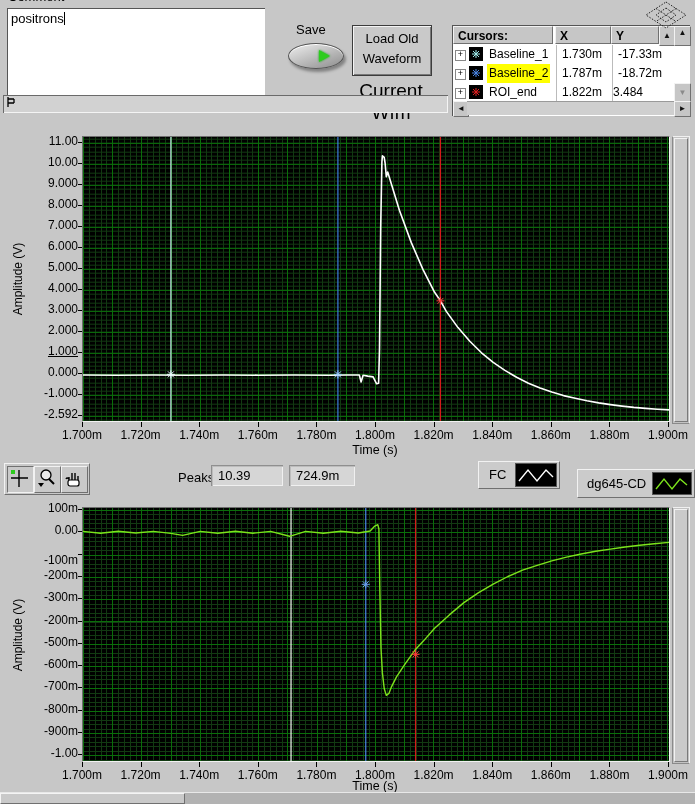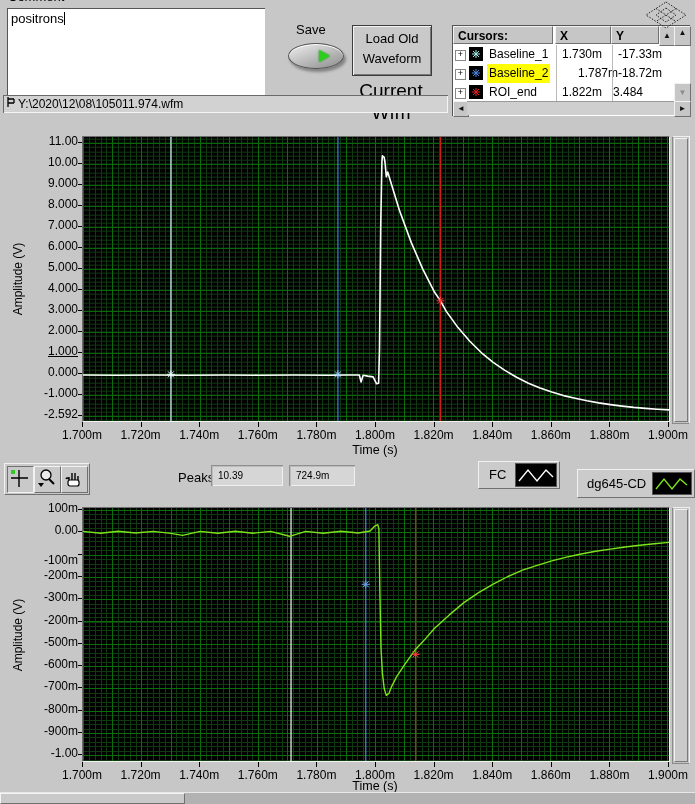--- a/index.html
+++ b/index.html
@@ -77,21 +77,21 @@
       border-top:1px solid #f2f2f2;border-left:1px solid #f2f2f2;border-bottom:1px solid #7a7a7a;border-right:1px solid #7a7a7a;}
   
   #palette{left:4px;top:463px;width:84px;height:30px;background:#c9c9c9;
       border-top:1px solid #f2f2f2;border-left:1px solid #f2f2f2;border-bottom:1px solid #707070;border-right:1px solid #707070;}
   .palbtn{position:absolute;top:2px;width:25px;height:25px;background:#c9c9c9;cursor:pointer;}
   .palbtn.sel{border:1px solid;border-color:#707070 #f2f2f2 #f2f2f2 #707070;}
   .palbtn.nor{border:1px solid;border-color:#f2f2f2 #707070 #707070 #f2f2f2;}
   #peaks-label{left:178px;top:470px;font-size:13px;}
   .indicator{position:absolute;top:465px;height:21px;background:#d6d6d6;
       box-shadow:inset 1px 1px 0 #8f8f8f,inset 2px 2px 0 #bcbcbc,inset -1px -1px 0 #f0f0f0;
-      font-size:10px;line-height:21px;padding-left:7px;box-sizing:border-box;}
+      font-size:13px;line-height:21px;padding-left:7px;box-sizing:border-box;}
   .plate{position:absolute;background:#cbcbcb;border-top:1px solid #f2f2f2;border-left:1px solid #f2f2f2;
       border-bottom:1px solid #707070;border-right:1px solid #707070;}
   .legend-label{position:absolute;font-size:13px;}
   .legend-box{position:absolute;background:#000;border:1px solid #555;}
   
   #hscroll{left:0;top:792px;width:695px;height:12px;background:#b2b2b2;border-top:1px solid #e8e8e8;}
   #hscroll .thumb{position:absolute;left:0;top:0;width:185px;height:11px;background:#c9c9c9;
       border-top:1px solid #f4f4f4;border-left:1px solid #f4f4f4;border-right:1px solid #707070;border-bottom:1px solid #707070;box-sizing:border-box;}
 </style>
 </head>
@@ -105,21 +105,21 @@
 <div class="abs" id="save-label">Save</div>
 <div class="abs" id="save-btn">
     <div id="save-tri"></div>
   </div>
 
 <div class="abs" id="load-btn"><span>Load Old</span><br><span>Waveform</span></div>
 
 <div class="abs" id="curwfm-label">Current Wfm</div>
 <div class="abs" id="path-bar"><span id="path-glyph"><svg width="10" height="12" viewBox="0 0 10 12">
         <path d="M2,1 V11 M2,3 H8 M2,7 H8 M8,3 V7" stroke="#000" fill="none" stroke-width="1.3"></path>
-      </svg></span><span>Y:\2020\12\08\105011.974.wfm</span></div>
+      </svg></span></div>
 
 <div class="abs" id="cursor-panel">
     <div class="chead" style="left: 1px; width: 100px;">Cursors:</div>
     <div class="chead" style="left: 103px; width: 56px;">X</div>
     <div class="chead" style="left: 159px; width: 48px;">Y</div>
     <div class="sbtn" style="left: 207px; top: 1px; width: 14px; height: 18px; line-height: 18px;">▲</div>
     <div class="sbtn" style="left: 222px; top: 1px; width: 15px; height: 18px;">▲</div>
     <div class="crow" style="top: 20px;">
       <span class="expbox">+</span>
       <span class="cicon"><svg width="14" height="14" viewBox="0 0 14 14">
@@ -138,21 +138,21 @@
       <span class="expbox">+</span>
       <span class="cicon"><svg width="14" height="14" viewBox="0 0 14 14">
           <g stroke="#4a86e8" stroke-width="1">
             <line x1="3" y1="7" x2="11" y2="7"></line>
             <line x1="7" y1="3" x2="7" y2="11"></line>
             <line x1="4" y1="4" x2="10" y2="10"></line>
             <line x1="4" y1="10" x2="10" y2="4"></line>
           </g>
         </svg></span>
       <span class="cname hl">Baseline_2</span>
-      <span class="ccell" style="left: 103px; width: 54px; padding-left: 21px; border-left: 1px solid rgb(187, 187, 187);">1.787m</span>
+      <span class="ccell" style="left: 103px; width: 54px; padding-left: 5px; border-left: 1px solid rgb(187, 187, 187);">1.787m</span>
       <span class="ccell" style="left: 159px; width: 46px; padding-left: 5px; border-left: 1px solid rgb(187, 187, 187);">-18.72m</span>
     </div>
     <div class="crow" style="top: 58px;">
       <span class="expbox">+</span>
       <span class="cicon"><svg width="14" height="14" viewBox="0 0 14 14">
           <g stroke="#e02020" stroke-width="1">
             <line x1="3" y1="7" x2="11" y2="7"></line>
             <line x1="7" y1="3" x2="7" y2="11"></line>
             <line x1="4" y1="4" x2="10" y2="10"></line>
             <line x1="4" y1="10" x2="10" y2="4"></line>

